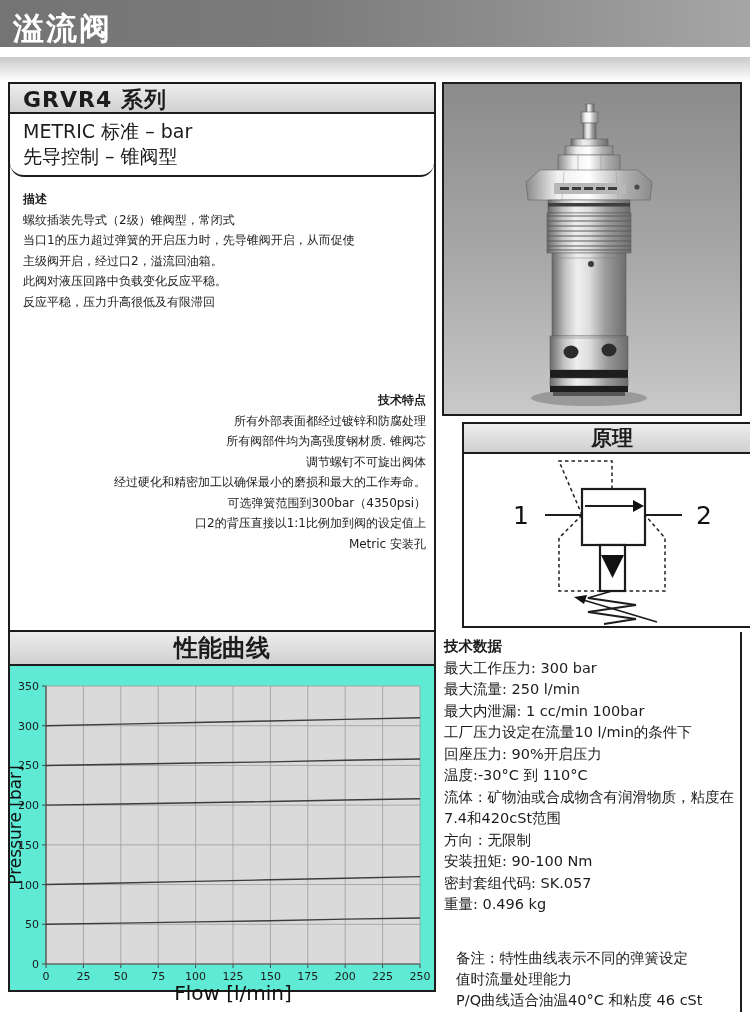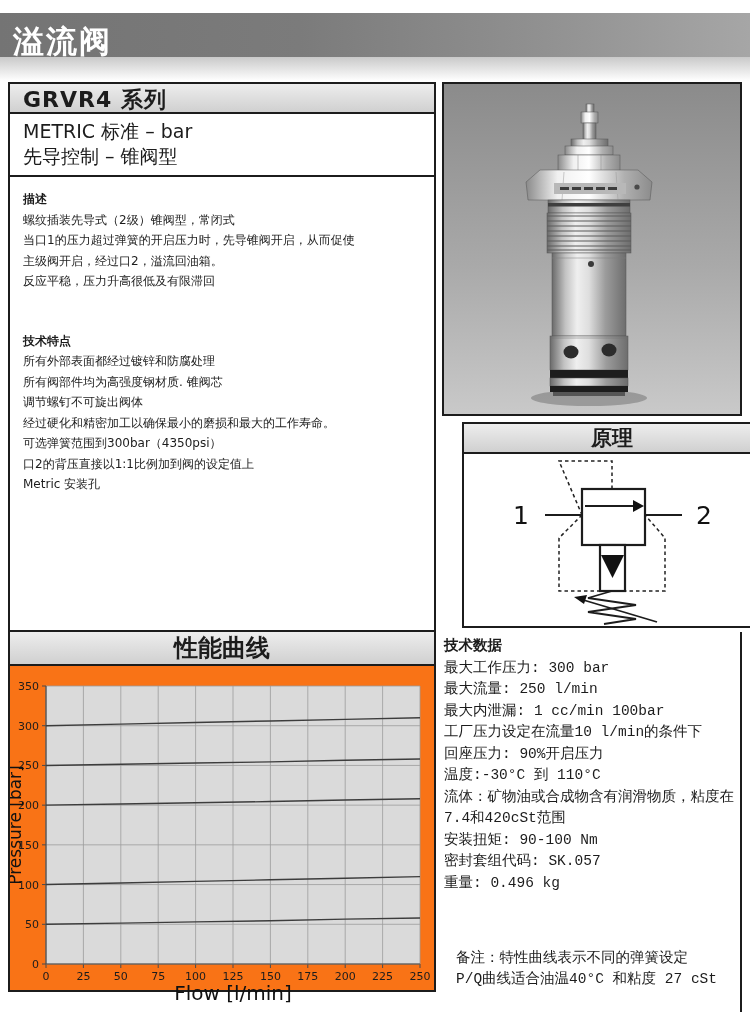--- a/index.html
+++ b/index.html
@@ -1,56 +1,56 @@
 <!DOCTYPE html>
 <html><head>
 <meta charset="utf-8">
 <style>
   html,body{margin:0;padding:0;background:#fff;}
   .page{position:relative;width:750px;height:1026px;background:#ffffff;
         font-family:"DejaVu Sans","Liberation Sans",sans-serif;color:#1c1c1c;overflow:hidden;}
 
   
-  .banner{position:absolute;left:0;top:13px;width:750px;height:53px;
+  .banner{position:absolute;left:0;top:0;width:750px;height:47px;
           background:linear-gradient(90deg,#747474 0%,#7b7b7b 40%,#8f8f8f 70%,#a6a6a6 100%);}
   .banner .t{position:absolute;left:13px;top:8px;font-size:31px;font-weight:bold;color:#ffffff;letter-spacing:2px;}
   .banner-fade{position:absolute;left:0;top:57px;width:750px;height:24px;
                background:linear-gradient(#c9c9c9,#ffffff);}
 
   
   .left-col{position:absolute;left:8px;top:82px;width:428px;height:636px;
             border:2px solid #1c1c1c;background:#fff;box-sizing:border-box;}
   .series-bar{height:27px;background:linear-gradient(#ededed,#d0d0d0);
               border-bottom:2px solid #1c1c1c;font-size:22px;font-weight:bold;
               padding:1px 0 0 13px;letter-spacing:1px;}
-  .subtitle{border-bottom:2px solid #1c1c1c;padding:5px 0 6px 13px;font-size:19px;line-height:25px;}
+  .subtitle{border-bottom:2px solid #1c1c1c;padding:5px 0 6px 13px;font-size:19px;line-height:25px;border-radius:14px;}
   .left-body{padding:12px 8px 0 13px;font-size:12px;line-height:20.5px;}
   .left-body div{white-space:nowrap;}
   .h{font-weight:bold;}
-  .features{margin-top:39px;}
+  .features{margin-top:78px;text-align:right;}
 
   
   .chart-box{position:absolute;left:8px;top:630px;width:428px;height:362px;
-             border:2px solid #1c1c1c;box-sizing:border-box;background:#f97316;}
+             border:2px solid #1c1c1c;box-sizing:border-box;background:#5eead4;}
   .box-title{height:32px;background:linear-gradient(#ededed,#d0d0d0);
              border-bottom:2px solid #1c1c1c;text-align:center;font-weight:bold;
              font-size:24px;line-height:32px;}
   .chart-area{position:relative;width:424px;height:344px;}
   .chart-area svg{display:block;}
 
   
   .photo-box{position:absolute;left:442px;top:82px;width:300px;height:334px;
              border:2px solid #1c1c1c;box-sizing:border-box;}
   .principle-box{position:absolute;left:462px;top:422px;width:300px;height:206px;
              border:2px solid #1c1c1c;box-sizing:border-box;background:#fff;}
   .principle-box .box-title{height:28px;font-size:21px;line-height:28px;}
   .tech-col{position:absolute;left:442px;top:632px;width:300px;height:380px;
             border-right:2px solid #1c1c1c;box-sizing:border-box;
             padding:4px 0 0 2px;font-size:14.5px;line-height:21.5px;}
-  .tech-col div{white-space:nowrap;font-family:Liberation Mono, monospace;}
+  .tech-col div{white-space:nowrap;}
   .note{position:absolute;left:14px;top:316px;line-height:21px;}
 </style>
 </head>
 <body>
 
 <div class="page">
 
   <header class="banner">
     <span class="t">溢流阀</span>
   </header>
@@ -63,20 +63,21 @@
     <div class="subtitle">
       <div>METRIC 标准 – bar</div>
       <div>先导控制 – 锥阀型</div>
     </div>
     <div class="left-body">
       <div class="para">
         <div class="h">描述</div>
         <div>螺纹插装先导式（2级）锥阀型，常闭式</div>
         <div>当口1的压力超过弹簧的开启压力时，先导锥阀开启，从而促使</div>
         <div>主级阀开启，经过口2，溢流回油箱。</div>
+        <div>此阀对液压回路中负载变化反应平稳。</div>
         <div>反应平稳，压力升高很低及有限滞回</div>
       </div>
       <div class="para features">
         <div class="h">技术特点</div>
         <div>所有外部表面都经过镀锌和防腐处理</div>
         <div>所有阀部件均为高强度钢材质. 锥阀芯</div>
         <div>调节螺钉不可旋出阀体</div>
         <div>经过硬化和精密加工以确保最小的磨损和最大的工作寿命。</div>
         <div>可选弹簧范围到300bar（4350psi）</div>
         <div>口2的背压直接以1:1比例加到阀的设定值上</div>
@@ -268,22 +269,24 @@
   <section class="tech-col">
     <div class="h">技术数据</div>
     <div>最大工作压力: 300 bar</div>
     <div>最大流量: 250 l/min</div>
     <div>最大内泄漏: 1 cc/min 100bar</div>
     <div>工厂压力设定在流量10 l/min的条件下</div>
     <div>回座压力: 90%开启压力</div>
     <div>温度:-30°C 到 110°C</div>
     <div>流体：矿物油或合成物含有润滑物质，粘度在</div>
     <div>7.4和420cSt范围</div>
+    <div>方向：无限制</div>
     <div>安装扭矩: 90-100 Nm</div>
     <div>密封套组代码: SK.057</div>
     <div>重量: 0.496 kg</div>
     <div class="note">
       <div>备注：特性曲线表示不同的弹簧设定</div>
-      <div>P/Q曲线适合油温40°C 和粘度 27 cSt</div>
+      <div>值时流量处理能力</div>
+      <div>P/Q曲线适合油温40°C 和粘度 46 cSt</div>
     </div>
   </section>
 
 </div>
 
 </body></html>

